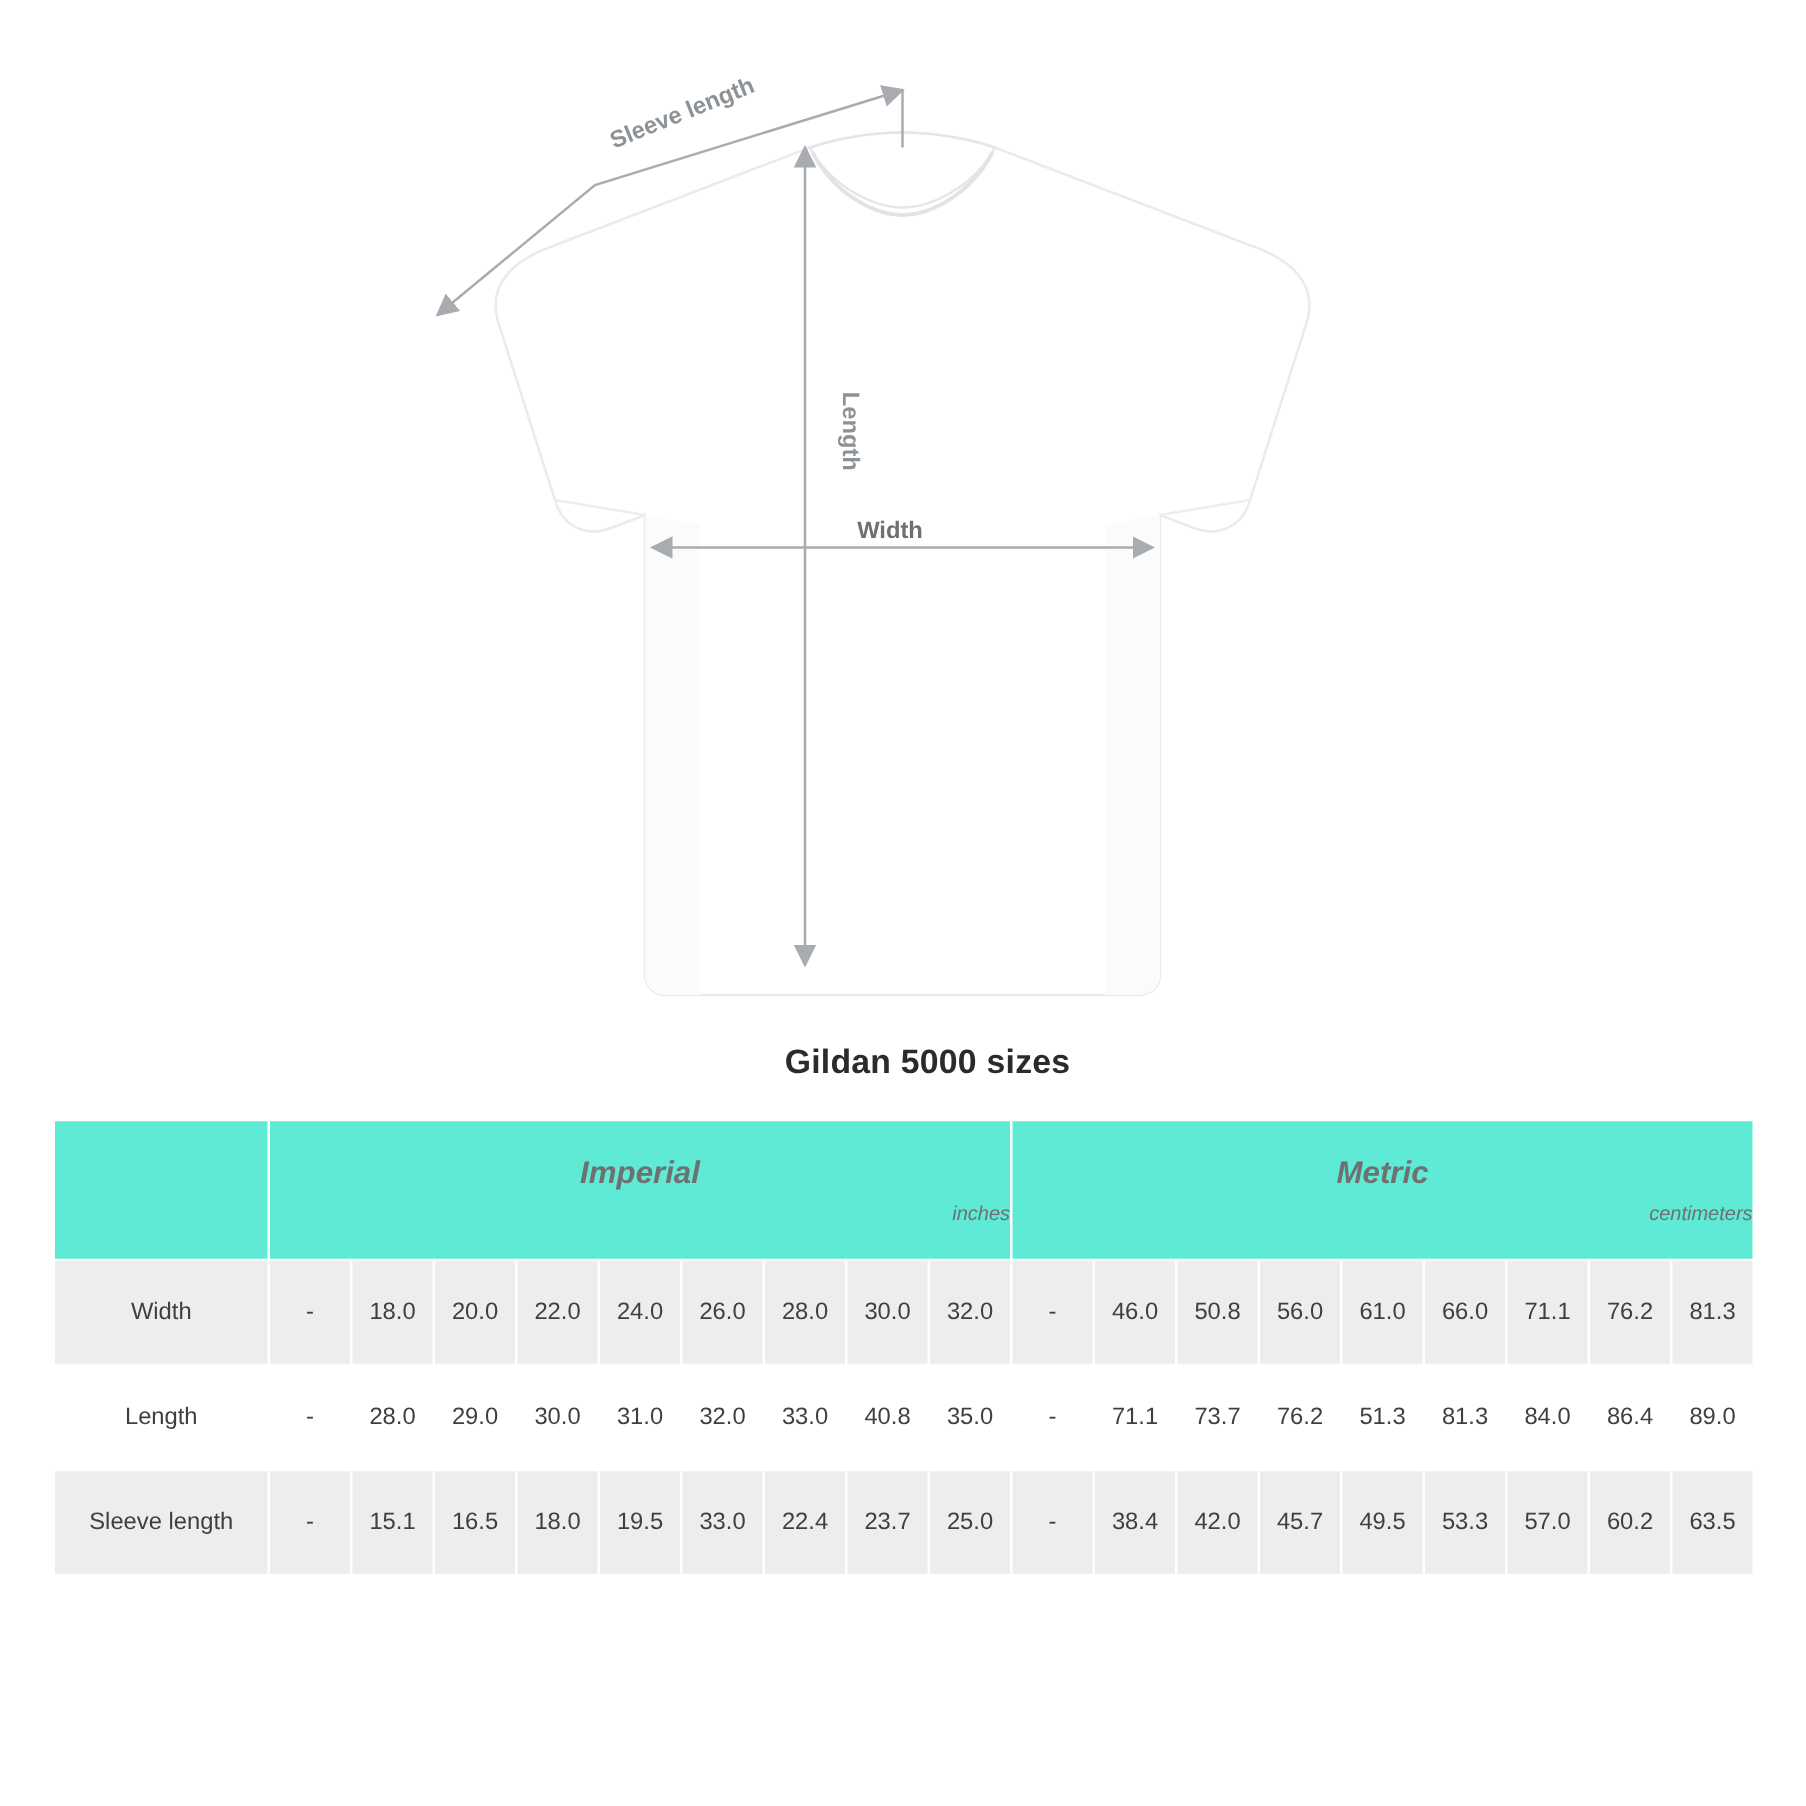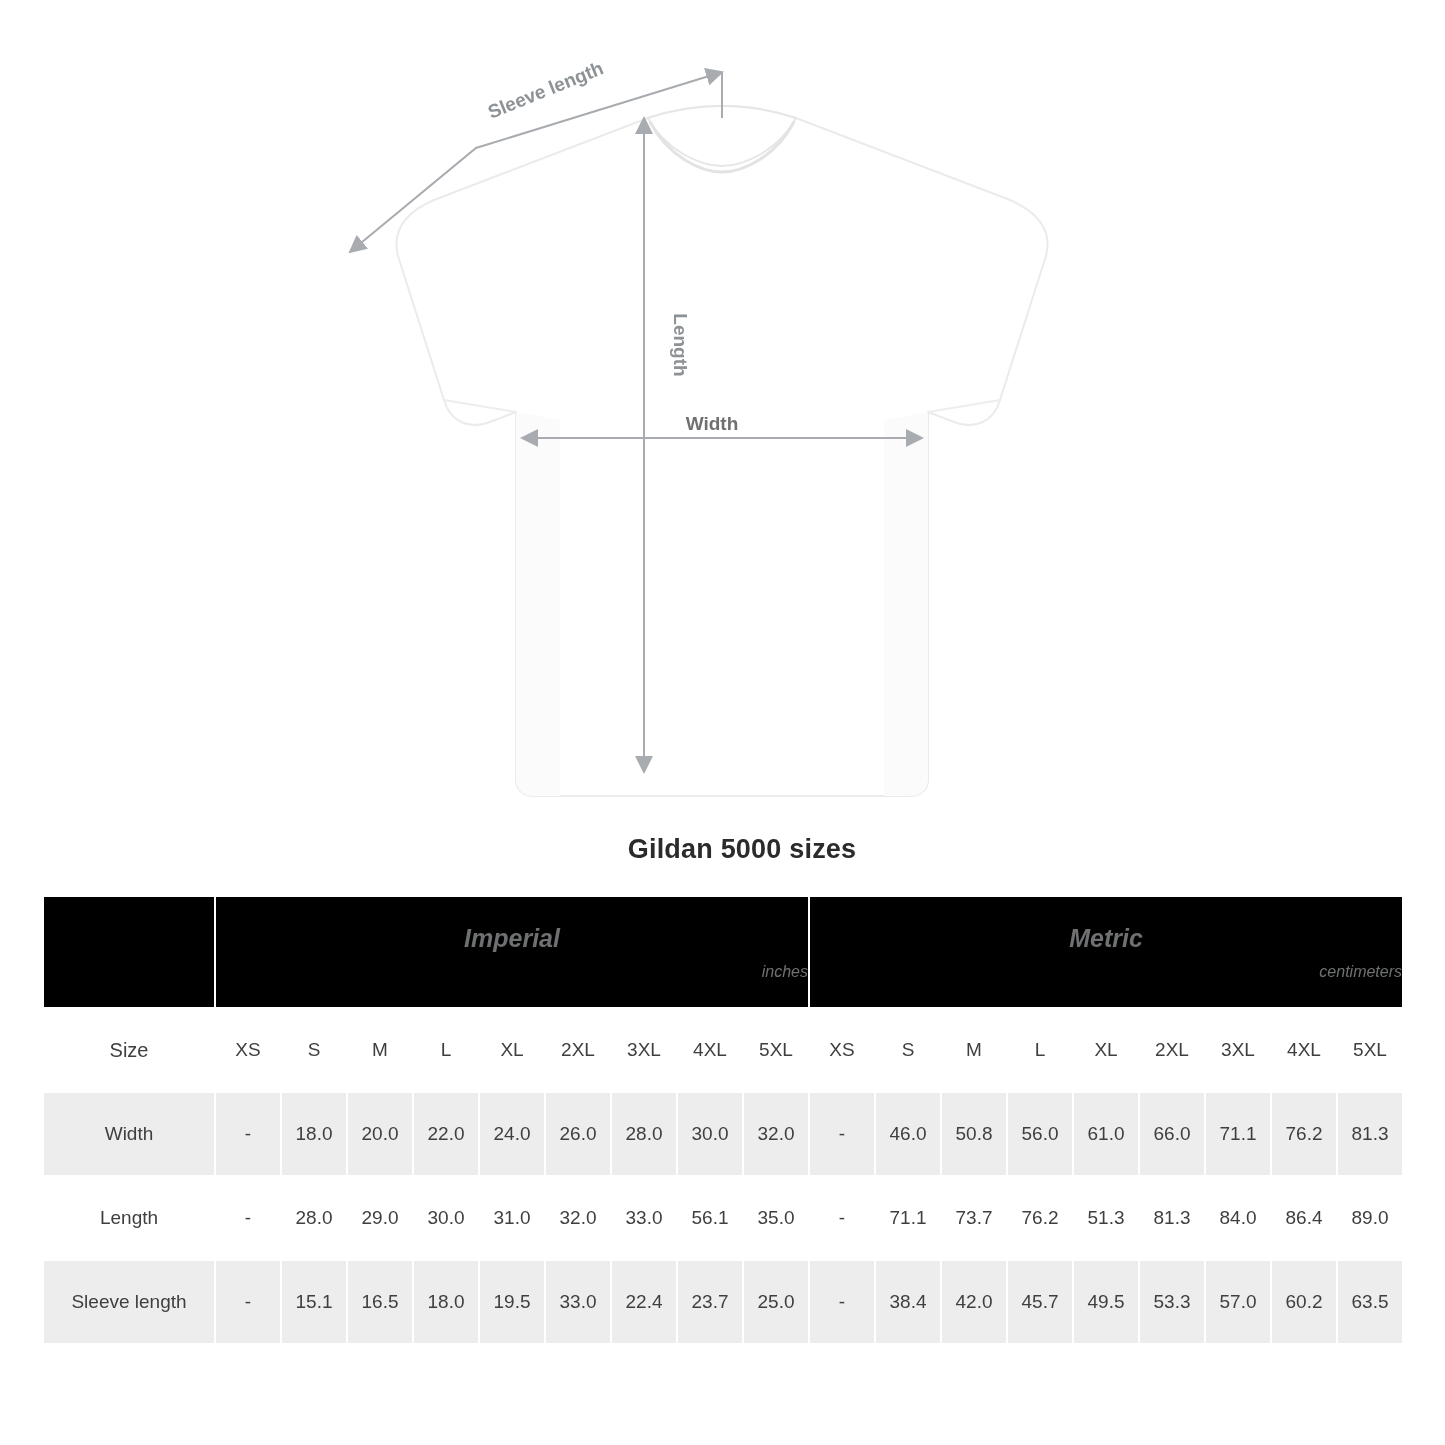--- a/index.html
+++ b/index.html
@@ -58,21 +58,21 @@
     border: 2px solid #ffffff;
     text-align: center;
     vertical-align: middle;
     font-size: 19px;
     color: #3d3f41;
     font-weight: normal;
     padding: 0;
   }
   
   .band-cell {
-    background: #000000;
+    background: #5eead4;
     height: 112px;
   }
   .band-title {
     font-size: 25px;
     font-style: italic;
     font-weight: bold;
     color: #6e7072;
     line-height: 1.25;
   }
   .band-sub {
@@ -206,41 +206,20 @@
           <td class="band-cell"></td>
           <td class="band-cell" colspan="9">
             <div class="band-title">Imperial</div>
             <div class="band-sub">inches</div>
           </td>
           <td class="band-cell" colspan="9">
             <div class="band-title">Metric</div>
             <div class="band-sub">centimeters</div>
           </td>
         </tr>
-        <tr class="row-size">
-          <td class="label-cell">Size</td>
-          <td>XS</td>
-          <td>S</td>
-          <td>M</td>
-          <td>L</td>
-          <td>XL</td>
-          <td>2XL</td>
-          <td>3XL</td>
-          <td>4XL</td>
-          <td>5XL</td>
-          <td>XS</td>
-          <td>S</td>
-          <td>M</td>
-          <td>L</td>
-          <td>XL</td>
-          <td>2XL</td>
-          <td>3XL</td>
-          <td>4XL</td>
-          <td>5XL</td>
-        </tr>
         <tr class="row-alt">
           <td class="label-cell">Width</td>
           <td>-</td>
           <td>18.0</td>
           <td>20.0</td>
           <td>22.0</td>
           <td>24.0</td>
           <td>26.0</td>
           <td>28.0</td>
           <td>30.0</td>
@@ -257,21 +236,21 @@
         </tr>
         <tr class="row-plain">
           <td class="label-cell">Length</td>
           <td>-</td>
           <td>28.0</td>
           <td>29.0</td>
           <td>30.0</td>
           <td>31.0</td>
           <td>32.0</td>
           <td>33.0</td>
-          <td>56.1</td>
+          <td>40.8</td>
           <td>35.0</td>
           <td>-</td>
           <td>71.1</td>
           <td>73.7</td>
           <td>76.2</td>
           <td>51.3</td>
           <td>81.3</td>
           <td>84.0</td>
           <td>86.4</td>
           <td>89.0</td>

